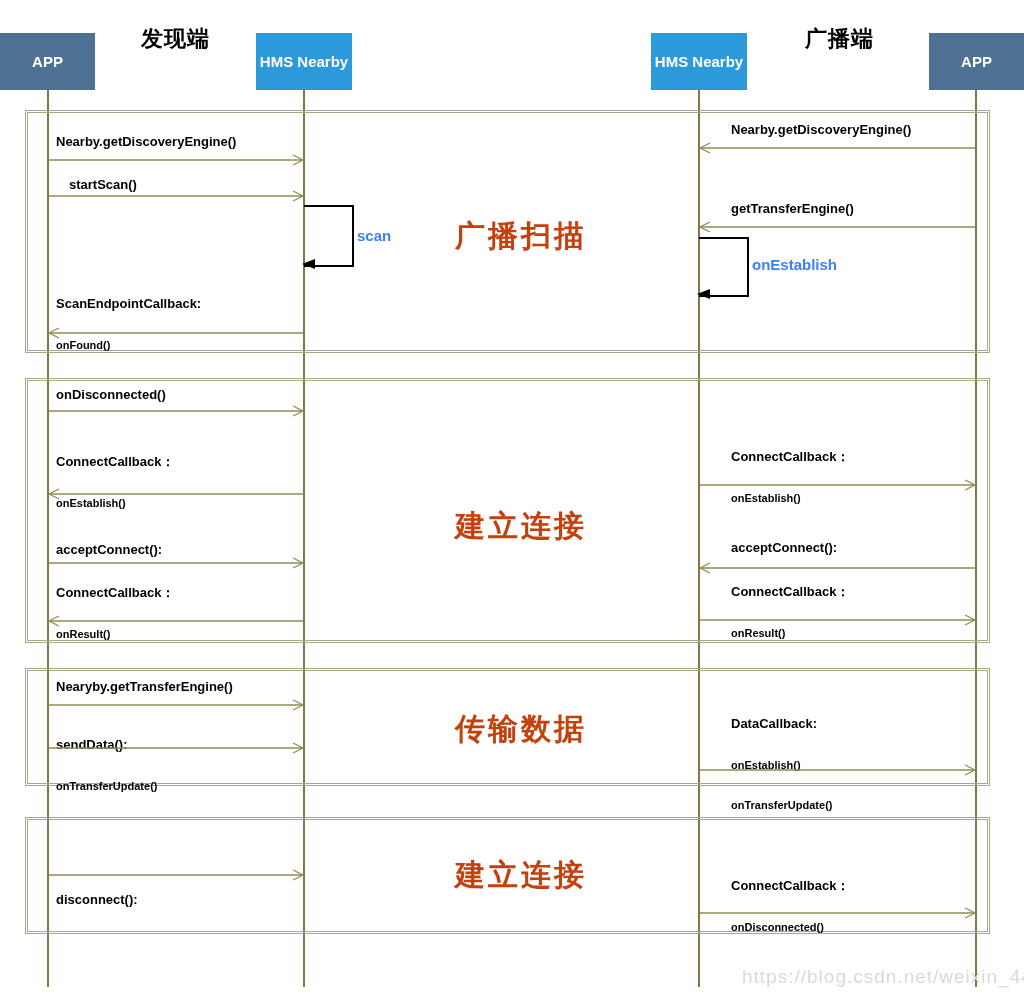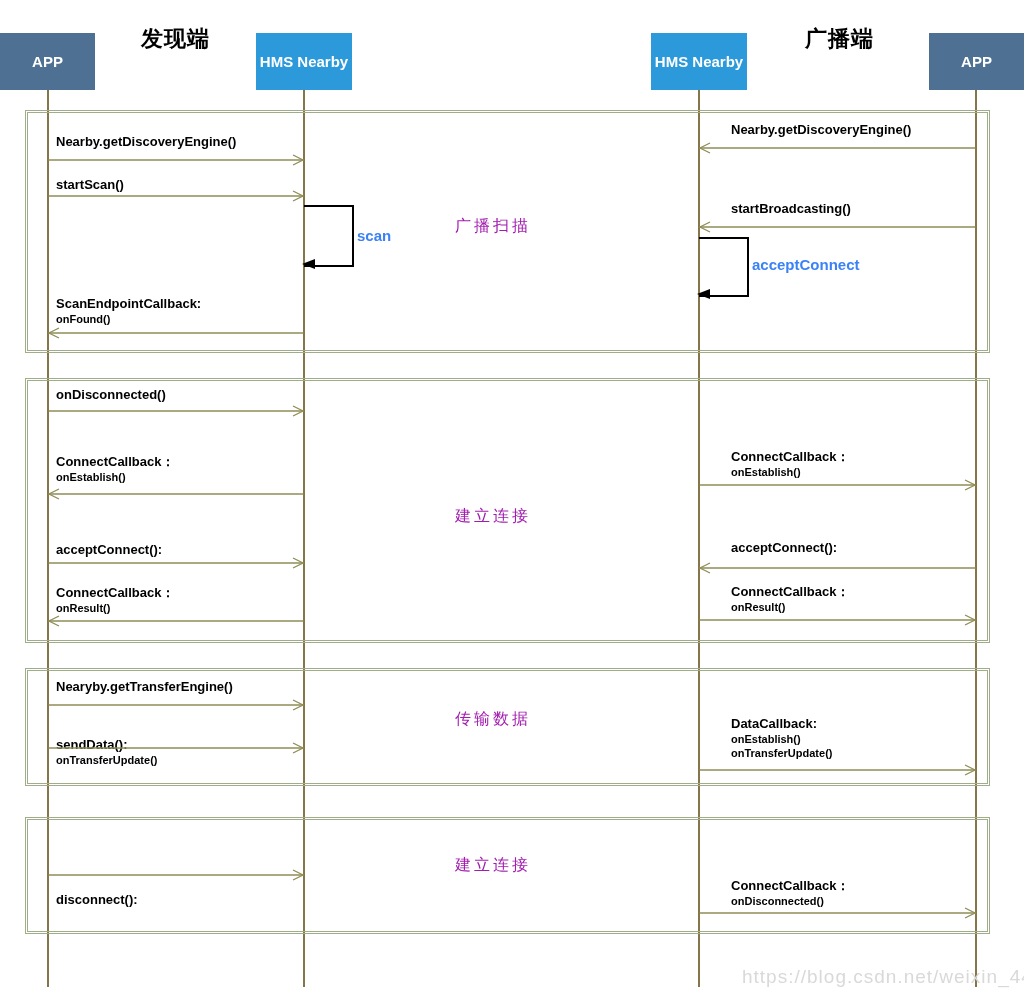--- a/index.html
+++ b/index.html
@@ -5,24 +5,24 @@
   html,body{margin:0;padding:0;background:#fff;}
   .canvas{position:relative;width:1024px;height:997px;background:#ffffff;
           font-family:"Liberation Sans","DejaVu Sans",sans-serif;overflow:hidden;}
   .header-title{position:absolute;top:24px;font-family:"Liberation Serif","DejaVu Serif",serif;
           font-weight:bold;font-size:22px;color:#000;letter-spacing:1px;white-space:nowrap;}
   .actor{position:absolute;top:33px;height:57px;display:flex;align-items:center;justify-content:center;
           color:#fff;font-weight:bold;font-size:15px;}
   .lifeline{position:absolute;top:90px;width:2px;height:897px;}
   .frame{position:absolute;left:25px;width:959px;border:3px double #9FAE89;background:transparent;}
   .phase-title{position:absolute;left:455px;font-family:"Liberation Serif","DejaVu Serif",serif;
-          font-weight:normal;font-size:16px;letter-spacing:3px;color:#a21caf;white-space:nowrap;}
+          font-weight:bold;font-size:30px;letter-spacing:3px;color:#c2410c;white-space:nowrap;}
   .msg-label{position:absolute;color:#000;font-weight:bold;}
   .msg-label .main{font-size:13px;line-height:17px;white-space:nowrap;}
-  .msg-label .sub{font-size:11px;line-height:14px;white-space:nowrap;}
+  .msg-label .sub{font-size:11px;line-height:14px;white-space:nowrap;margin-top:26px;}
   svg.arrow{position:absolute;overflow:visible;}
   .loop{position:absolute;border:2px solid #000;border-left:none;background:transparent;}
   .loop-head{position:absolute;width:0;height:0;border-top:5px solid transparent;
           border-bottom:5px solid transparent;}
   .loop-label{position:absolute;font-weight:bold;font-size:15px;color:#3b82f6;white-space:nowrap;text-align:center;}
   .watermark{position:absolute;left:742px;top:966px;font-size:19px;letter-spacing:1px;white-space:nowrap;}
 </style>
 </head>
 <body>
 
@@ -43,21 +43,21 @@
       <div class="lifeline" style="left: 975px; background: rgb(133, 117, 73);"></div>
       <div class="frame" style="top: 110px; height: 237px; border-color: rgb(159, 174, 137);"></div>
       <div class="phase-title" style="top: 216px;">广播扫描</div>
       <div class="msg-label" style="left: 56px; top: 133px;">
         <div class="main">Nearby.getDiscoveryEngine()</div>
       </div>
       <svg class="arrow" width="256" height="16" style="left: 48px; top: 152px;">
         <line x1="0.5" y1="8" x2="255.5" y2="8" stroke="#8F8D55" stroke-width="1.3"></line>
         <polyline points="245,3 255,8 245,13" fill="none" stroke="#8F8D55" stroke-width="1.3"></polyline>
       </svg>
-      <div class="msg-label" style="left: 56px; top: 176px;">
+      <div class="msg-label" style="left: 69px; top: 176px;">
         <div class="main">startScan()</div>
       </div>
       <svg class="arrow" width="256" height="16" style="left: 48px; top: 188px;">
         <line x1="0.5" y1="8" x2="255.5" y2="8" stroke="#8F8D55" stroke-width="1.3"></line>
         <polyline points="245,3 255,8 245,13" fill="none" stroke="#8F8D55" stroke-width="1.3"></polyline>
       </svg>
       <div class="loop" style="left: 304px; top: 205px; width: 48px; height: 58px; border-color: rgb(0, 0, 0);"></div>
       <div class="loop-head" style="left: 302px; top: 259px; border-right: 13px solid rgb(0, 0, 0);"></div>
       <div class="loop-label" style="left: 357px; top: 227px;">scan</div>
       <div class="msg-label" style="left: 56px; top: 295px;">
@@ -69,29 +69,29 @@
         <polyline points="11,3 1,8 11,13" fill="none" stroke="#8F8D55" stroke-width="1.3"></polyline>
       </svg>
       <div class="msg-label" style="left: 731px; top: 121px;">
         <div class="main">Nearby.getDiscoveryEngine()</div>
       </div>
       <svg class="arrow" width="277" height="16" style="left: 699px; top: 140px;">
         <line x1="0.5" y1="8" x2="276.5" y2="8" stroke="#8F8D55" stroke-width="1.3"></line>
         <polyline points="11,3 1,8 11,13" fill="none" stroke="#8F8D55" stroke-width="1.3"></polyline>
       </svg>
       <div class="msg-label" style="left: 731px; top: 200px;">
-        <div class="main">startBroadcasting()</div>
+        <div class="main">getTransferEngine()</div>
       </div>
       <svg class="arrow" width="277" height="16" style="left: 699px; top: 219px;">
         <line x1="0.5" y1="8" x2="276.5" y2="8" stroke="#8F8D55" stroke-width="1.3"></line>
         <polyline points="11,3 1,8 11,13" fill="none" stroke="#8F8D55" stroke-width="1.3"></polyline>
       </svg>
       <div class="loop" style="left: 699px; top: 237px; width: 48px; height: 56px; border-color: rgb(0, 0, 0);"></div>
       <div class="loop-head" style="left: 697px; top: 289px; border-right: 13px solid rgb(0, 0, 0);"></div>
-      <div class="loop-label" style="left: 752px; top: 256px;">acceptConnect</div>
+      <div class="loop-label" style="left: 752px; top: 256px;">onEstablish</div>
       <div class="frame" style="top: 378px; height: 259px; border-color: rgb(159, 174, 137);"></div>
       <div class="phase-title" style="top: 486px; margin-top: 20px;">建立连接</div>
       <div class="msg-label" style="left: 56px; top: 386px;">
         <div class="main">onDisconnected()</div>
       </div>
       <svg class="arrow" width="256" height="16" style="left: 48px; top: 403px;">
         <line x1="0.5" y1="8" x2="255.5" y2="8" stroke="#8F8D55" stroke-width="1.3"></line>
         <polyline points="245,3 255,8 245,13" fill="none" stroke="#8F8D55" stroke-width="1.3"></polyline>
       </svg>
       <div class="msg-label" style="left: 56px; top: 453px;">

